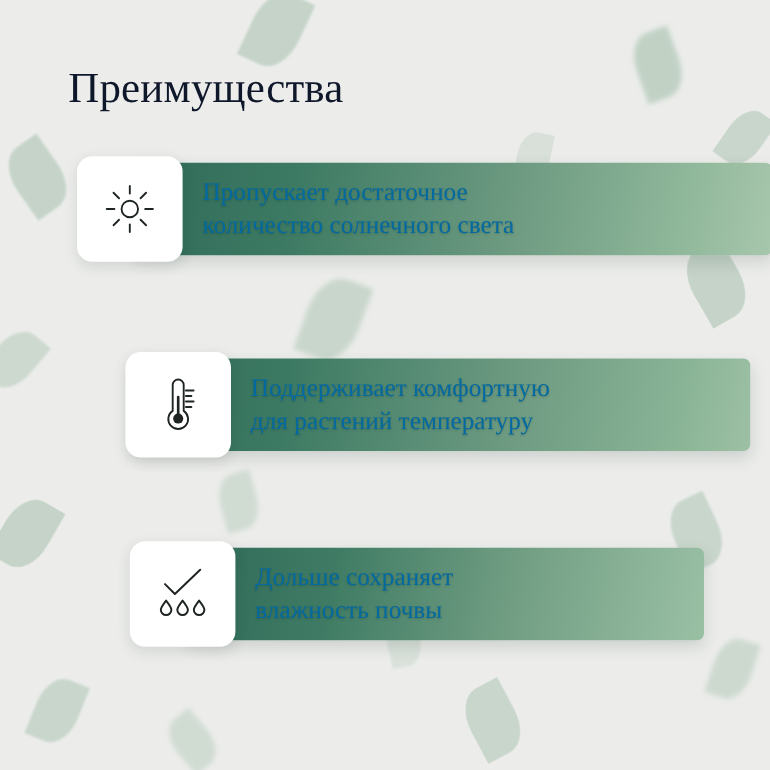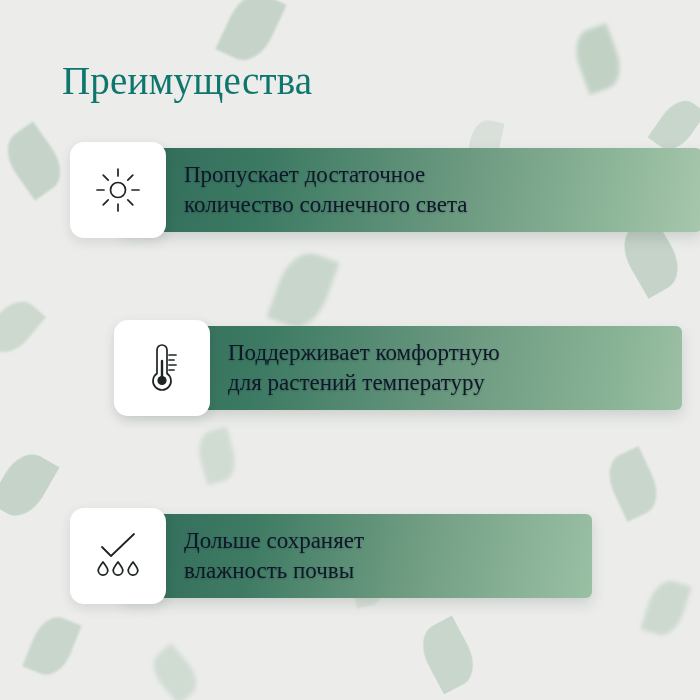--- a/index.html
+++ b/index.html
@@ -36,21 +36,21 @@
     background: #9fbba6;
   }
 
   
   .heading {
     position: absolute;
     left: 62px;
     top: 60px;
     font-size: 39px;
     line-height: 1.1;
-    color: #0f766e;
+    color: #0f172a;
     letter-spacing: 0.2px;
     font-family: "Liberation Serif", serif;
     font-weight: 400;
   }
 
   
   .feature {
     position: absolute;
     left: 70px;
     height: 96px;
@@ -75,40 +75,40 @@
     box-shadow: 0 4px 12px rgba(30, 50, 40, 0.12);
     display: flex;
     align-items: center;
     justify-content: center;
   }
   .feature .text {
     position: relative;
     z-index: 4;
     margin-left: 18px;
     align-self: center;
-    color: #0f172a;
+    color: #0369a1;
     font-size: 23px;
     line-height: 1.3;
     font-family: "Liberation Serif", serif;
     text-shadow: 0 1px 2px rgba(20,40,30,0.25);
     white-space: pre-line;
   }
 
   
   #feature-0 { top: 142px; }
   #feature-0 .bar {
     width: 580px;
     background: linear-gradient(100deg, #2f6a58 0%, #3d7a63 25%, #6e9b82 60%, #8fb79a 85%, #a8c7ad 100%);
   }
   #feature-1 { top: 320px; padding-left: 44px; }
   #feature-1 .bar {
     width: 560px;
     background: linear-gradient(100deg, #2f6a58 0%, #3d7a63 25%, #6e9b82 62%, #8ab496 88%, #9dc0a5 100%);
   }
-  #feature-2 { top: 508px; }
+  #feature-2 { top: 492px; margin-left: 48px; }
   #feature-2 .bar {
     width: 470px;
     background: linear-gradient(100deg, #2f6a58 0%, #3f7b64 28%, #74a085 65%, #9ac0a4 100%);
   }
 
   
   .icon svg { display: block; }
 </style>
 </head>
 <body>

